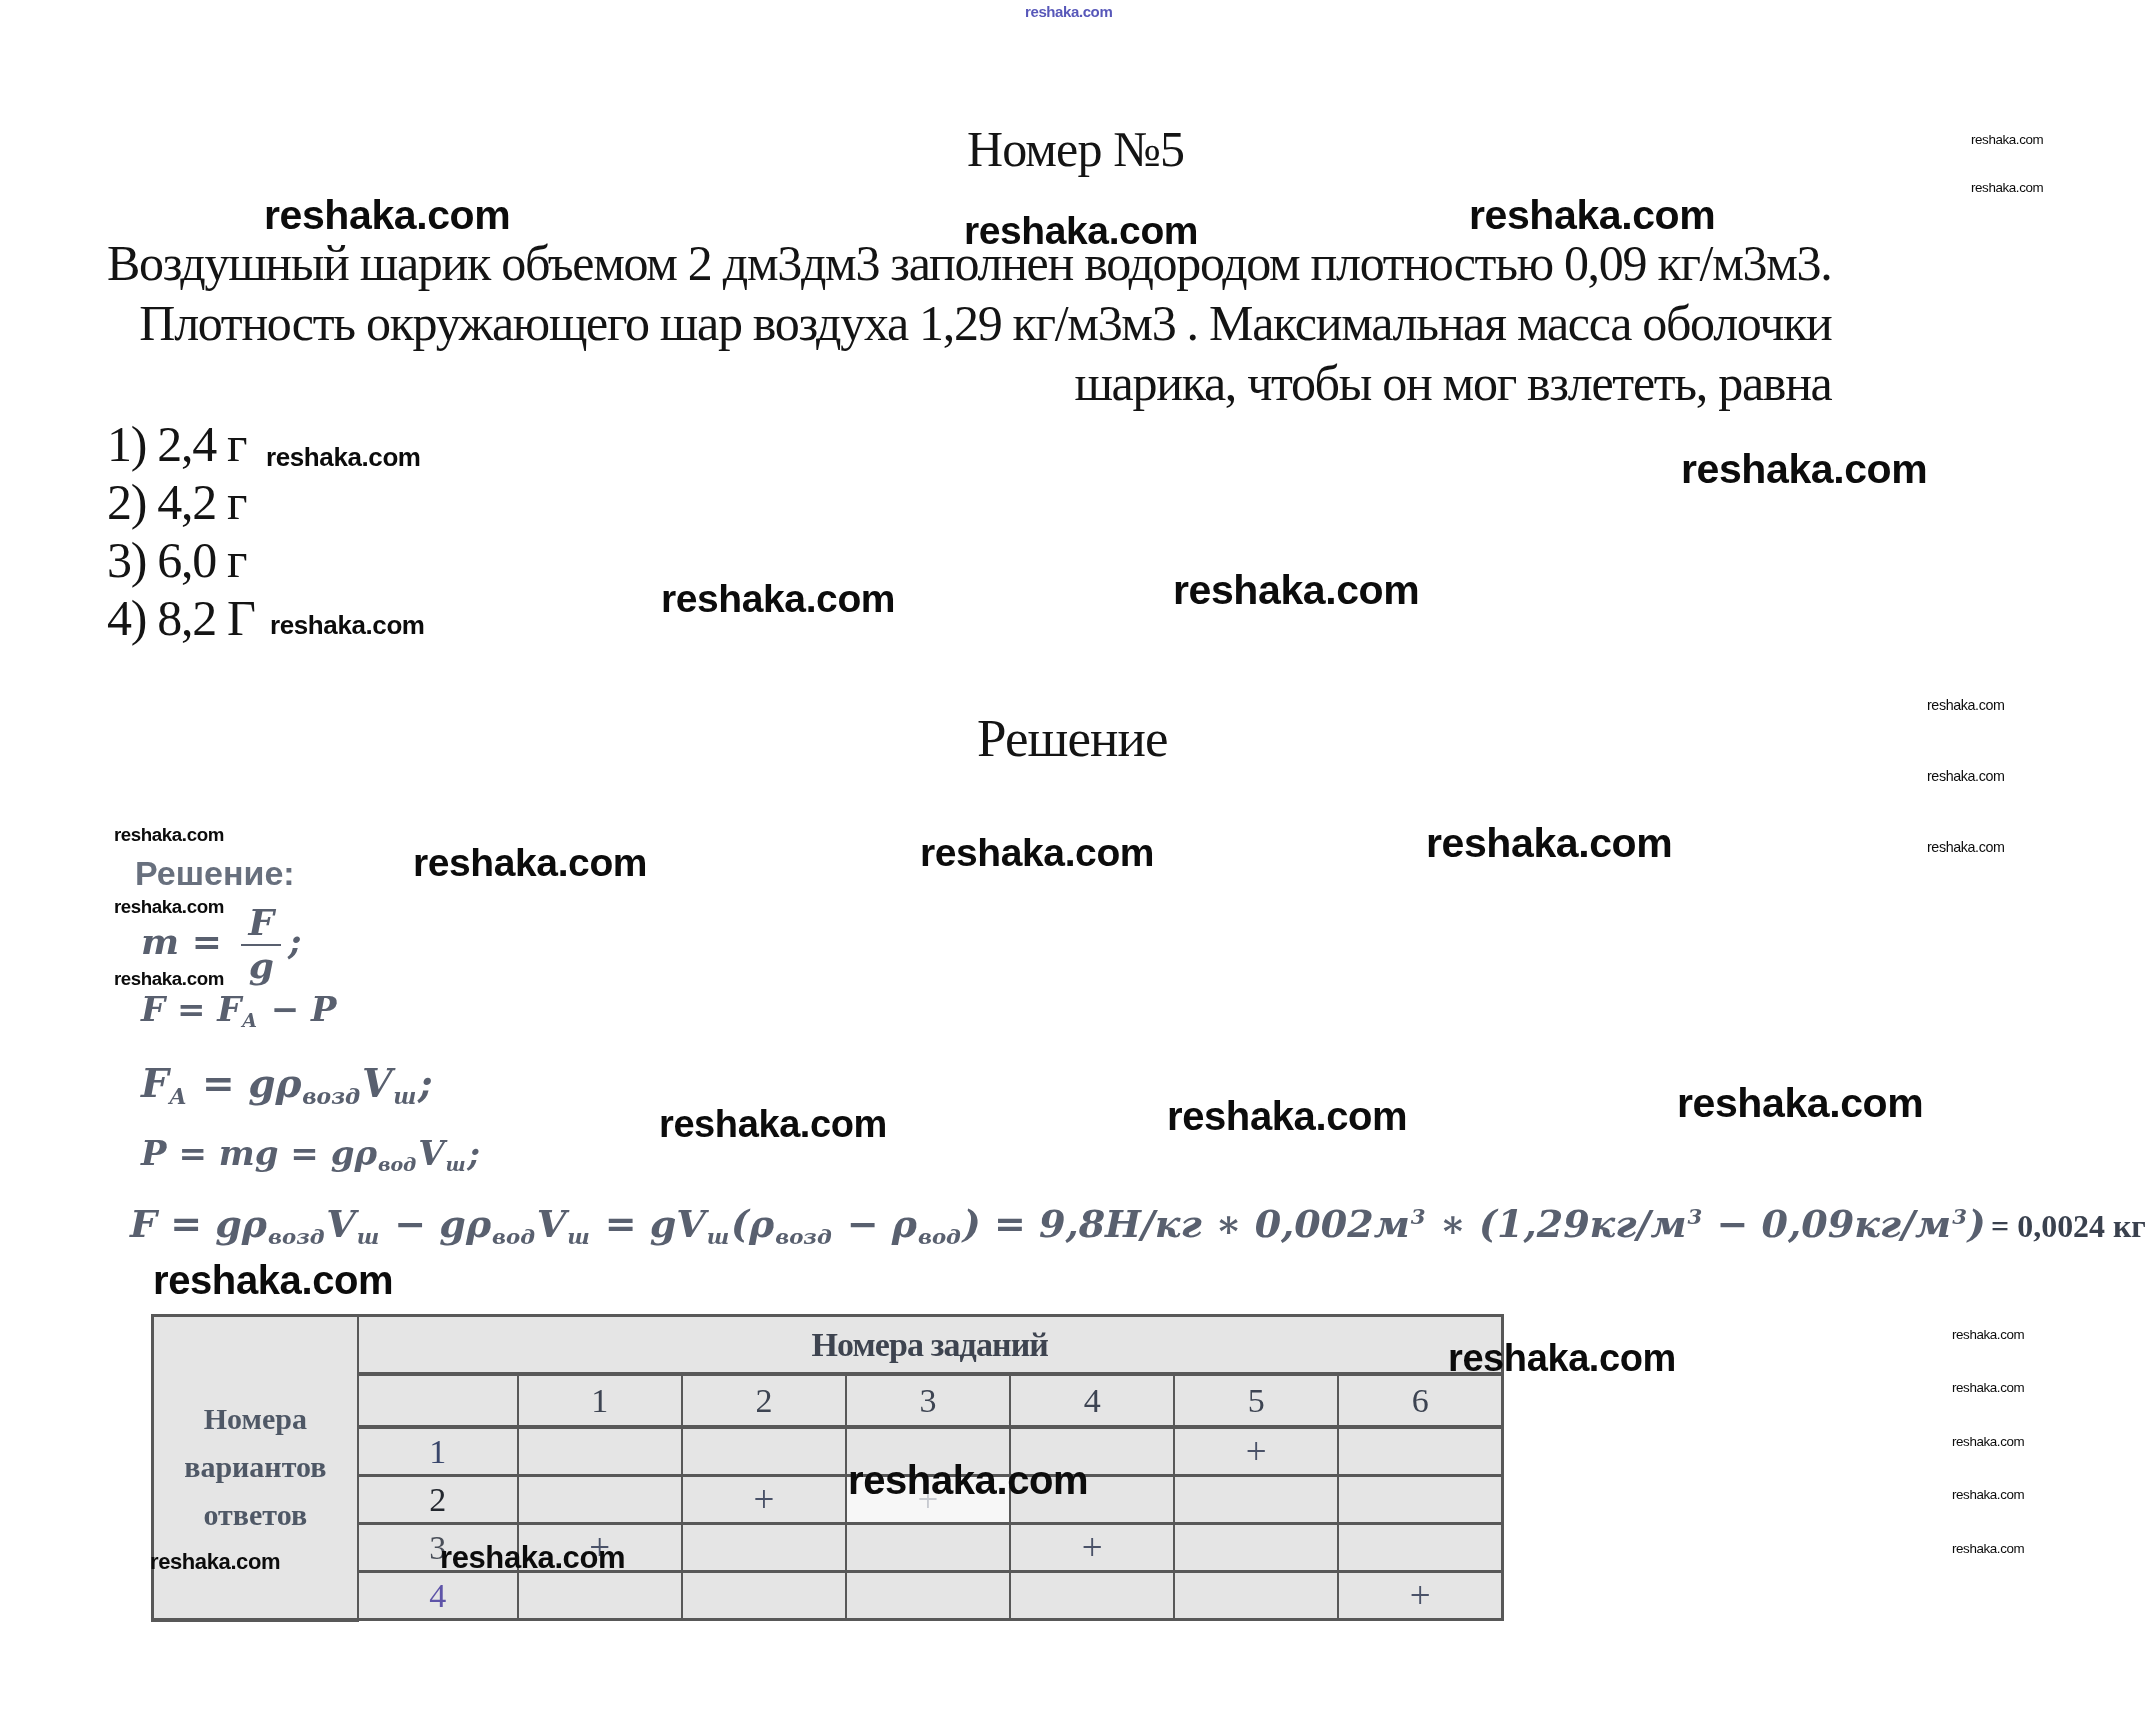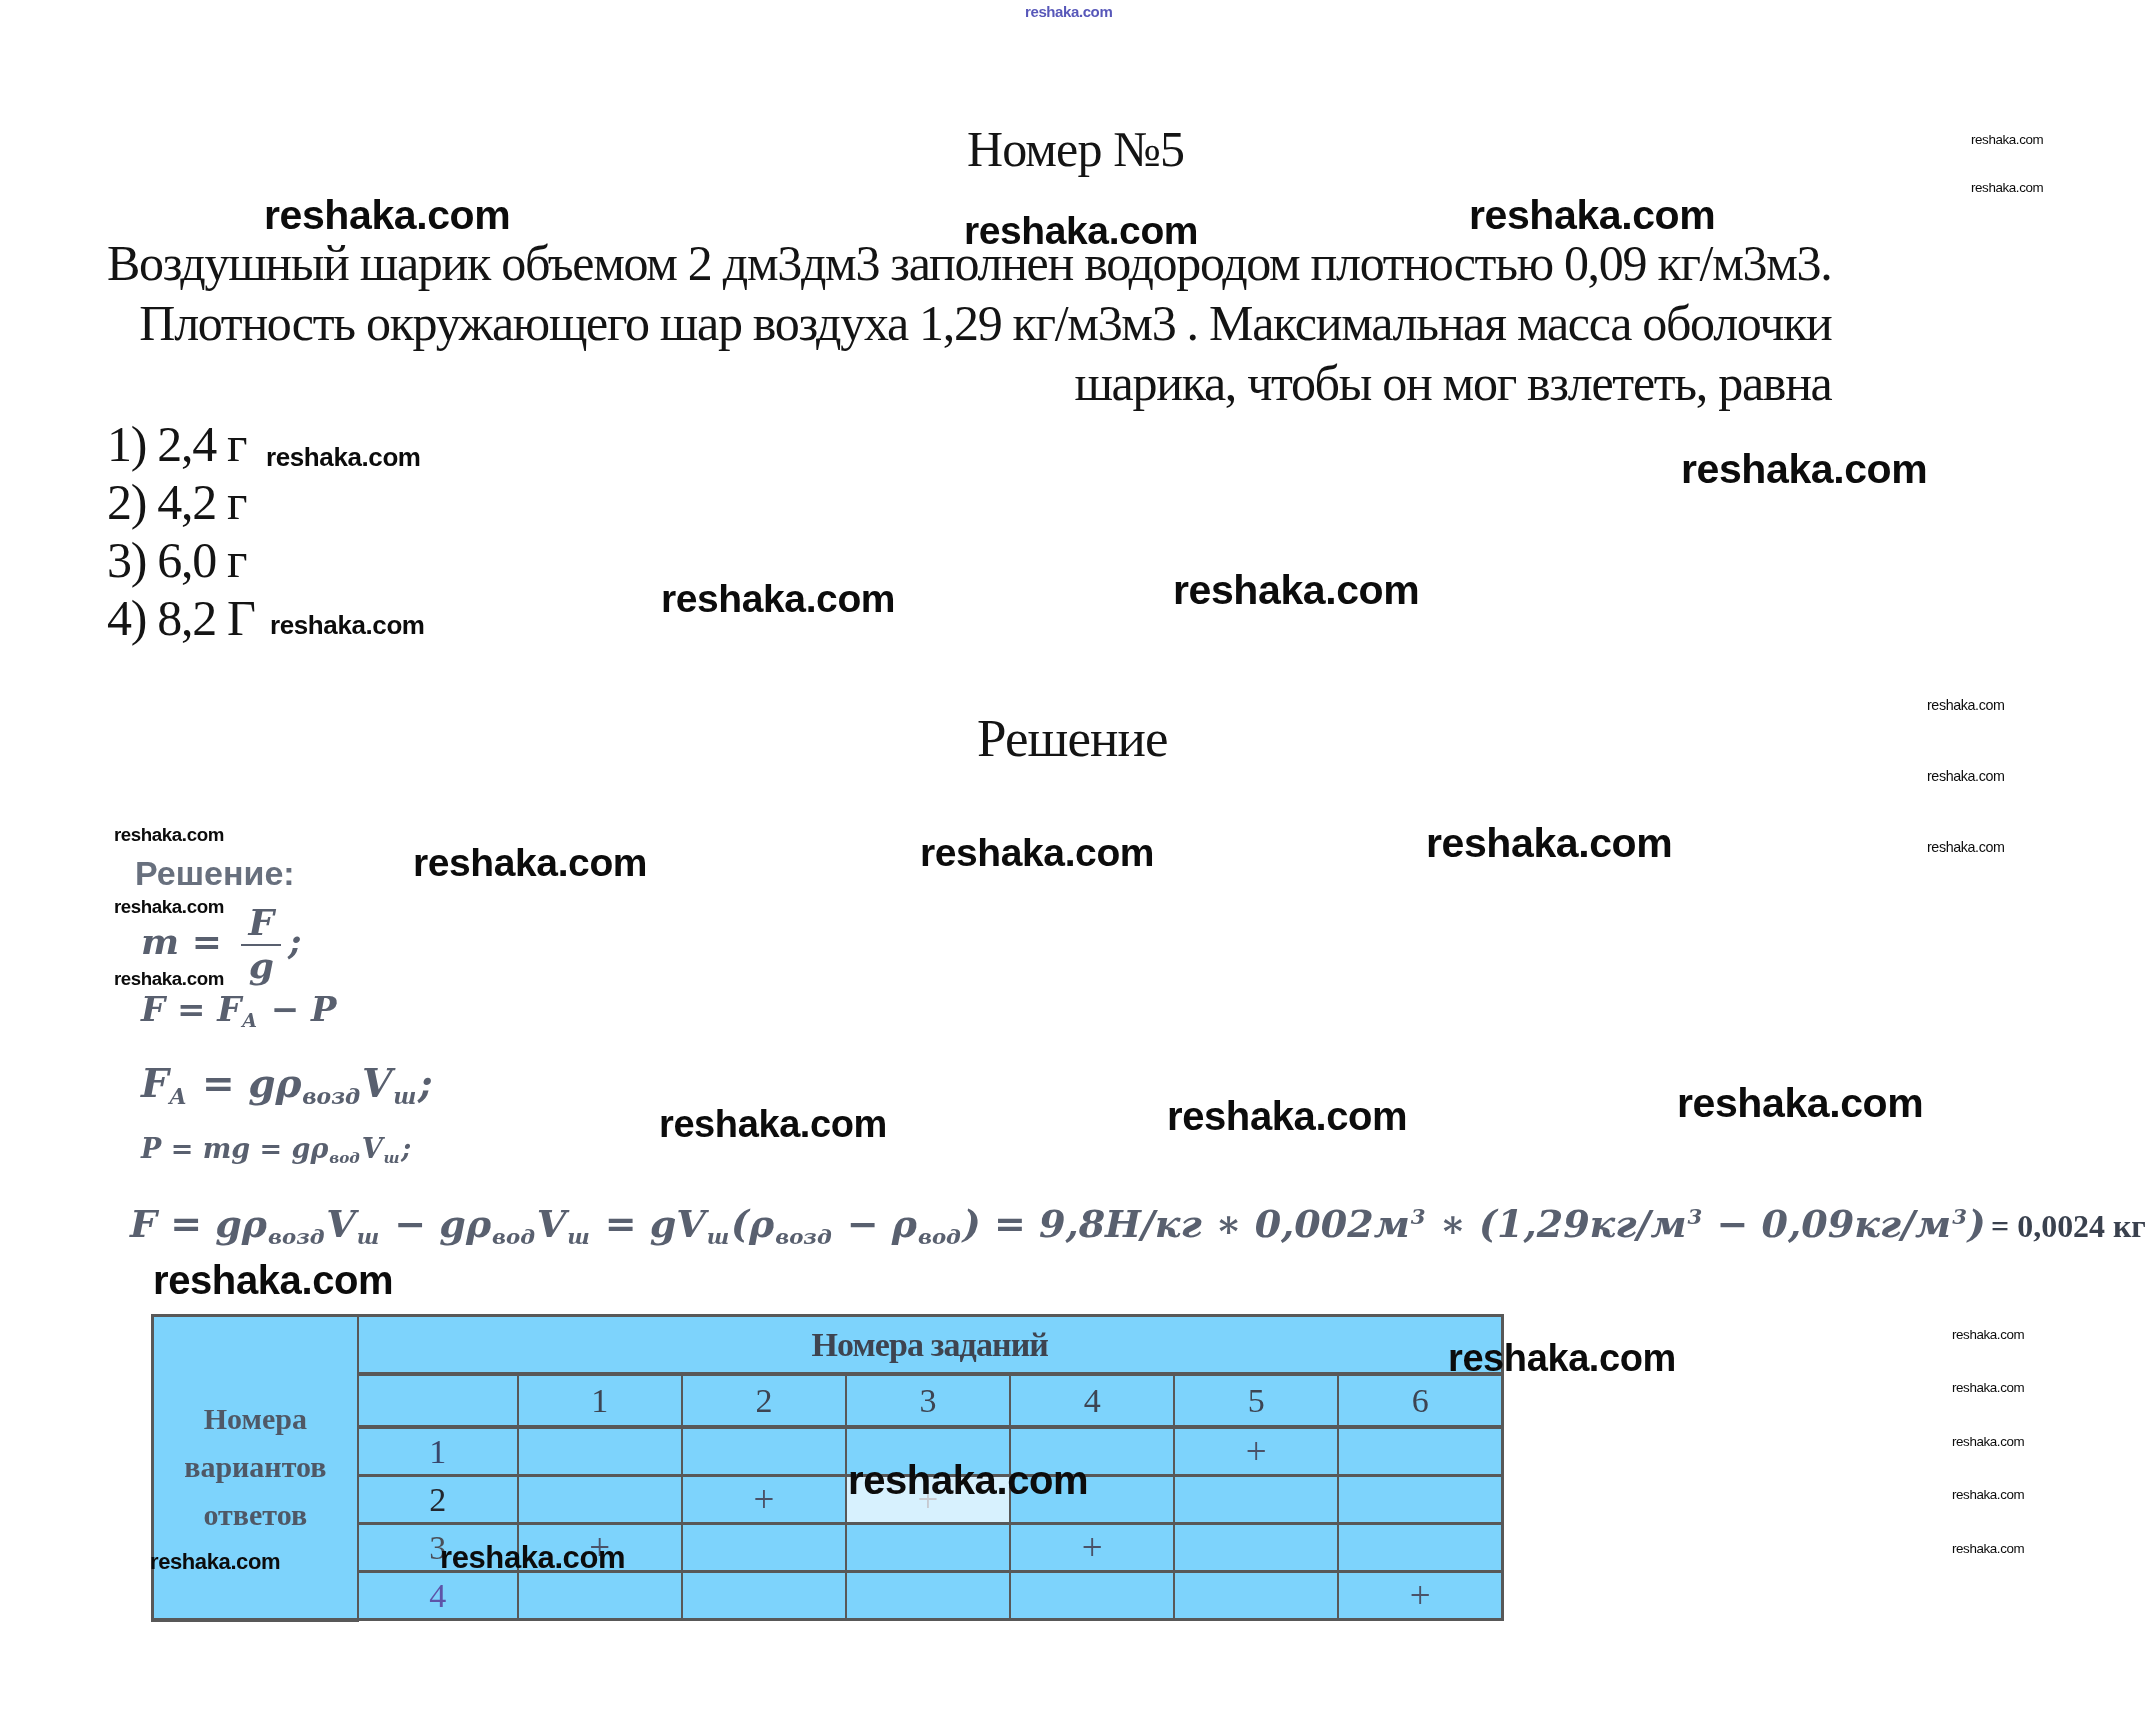--- a/index.html
+++ b/index.html
@@ -33,21 +33,21 @@
   .frac .fden { padding-top:1.8px; }
   .mresult { font-style:normal; font-weight:600; font-size:0.84em; color:#3a414e; font-family:"Liberation Serif", serif; margin-left:5.3px; }
 
   
   .atable {
     position:absolute; left:151px; top:1314px; width:1353px;
     border-collapse:collapse; table-layout:fixed;
     border:3.6px solid #585858;
     font-family:"Liberation Serif", serif;
   }
-  .atable td { border:2.7px solid #585858; padding:0; text-align:center; vertical-align:middle; background:#7dd3fc; }
+  .atable td { border:2.7px solid #585858; padding:0; text-align:center; vertical-align:middle; background:#e5e5e5; }
   .hrow1 td { height:55px; border-bottom-width:4.5px; }
   .hrow2 td { height:49px; border-bottom-width:4.5px; }
   .drow td { height:45px; border-bottom-width:3.6px; }
   .corner {
     color:#4f5866; font-weight:700; font-size:30px; line-height:48px;
   }
   .grouphead { font-weight:700; font-size:34px; color:#3e4450; letter-spacing:-0.9px; }
   .colnum { font-size:34px; color:#3d4452; }
   .rowlabel { font-size:34px; }
   .mark { font-size:37px; color:#4a5268; }
@@ -84,21 +84,21 @@
   <div class="abs solution-heading" style="left:977px; top:708px;">Решение</div>
 
   <div class="abs solution-label" style="left:135px; top:854px;">Решение:</div>
 
   <div class="formula" style="left:141px; top:904px; font-size:36px;"><span>m = </span><span class="frac">
         <span class="fnum">F</span>
         <span class="fden">g</span>
       </span><span>;</span></div>
   <div class="formula" style="left:141px; top:989px; font-size:34px;"><span>F = F</span><span class="msub">A</span><span> − P</span></div>
   <div class="formula" style="left:141px; top:1060px; font-size:39px;"><span>F</span><span class="msub">A</span><span> = gρ</span><span class="msub">возд</span><span>V</span><span class="msub">ш</span><span>;</span></div>
-  <div class="formula" style="left:141px; top:1133px; font-size:27px;"><span>P = mg = gρ</span><span class="msub">вод</span><span>V</span><span class="msub">ш</span><span>;</span></div>
+  <div class="formula" style="left:141px; top:1133px; font-size:34px;"><span>P = mg = gρ</span><span class="msub">вод</span><span>V</span><span class="msub">ш</span><span>;</span></div>
   <div class="formula" style="left:130px; top:1201px; font-size:38px;"><span>F = gρ</span><span class="msub">возд</span><span>V</span><span class="msub">ш</span><span> − gρ</span><span class="msub">вод</span><span>V</span><span class="msub">ш</span><span> = gV</span><span class="msub">ш</span><span>(ρ</span><span class="msub">возд</span><span> − ρ</span><span class="msub">вод</span><span>) = 9,8Н/кг ∗ 0,002м</span><span class="msup">3</span><span> ∗ (1,29кг/м</span><span class="msup">3</span><span> − 0,09кг/м</span><span class="msup">3</span><span>)</span><span class="mresult">= 0,0024 кг = 2,4 г</span></div>
 
   <table class="atable">
     <colgroup>
       <col style="width:205px">
         <col style="width:160px">
       <col style="width:164px">
         <col style="width:164px">
         <col style="width:164px">
       <col style="width:164px">

